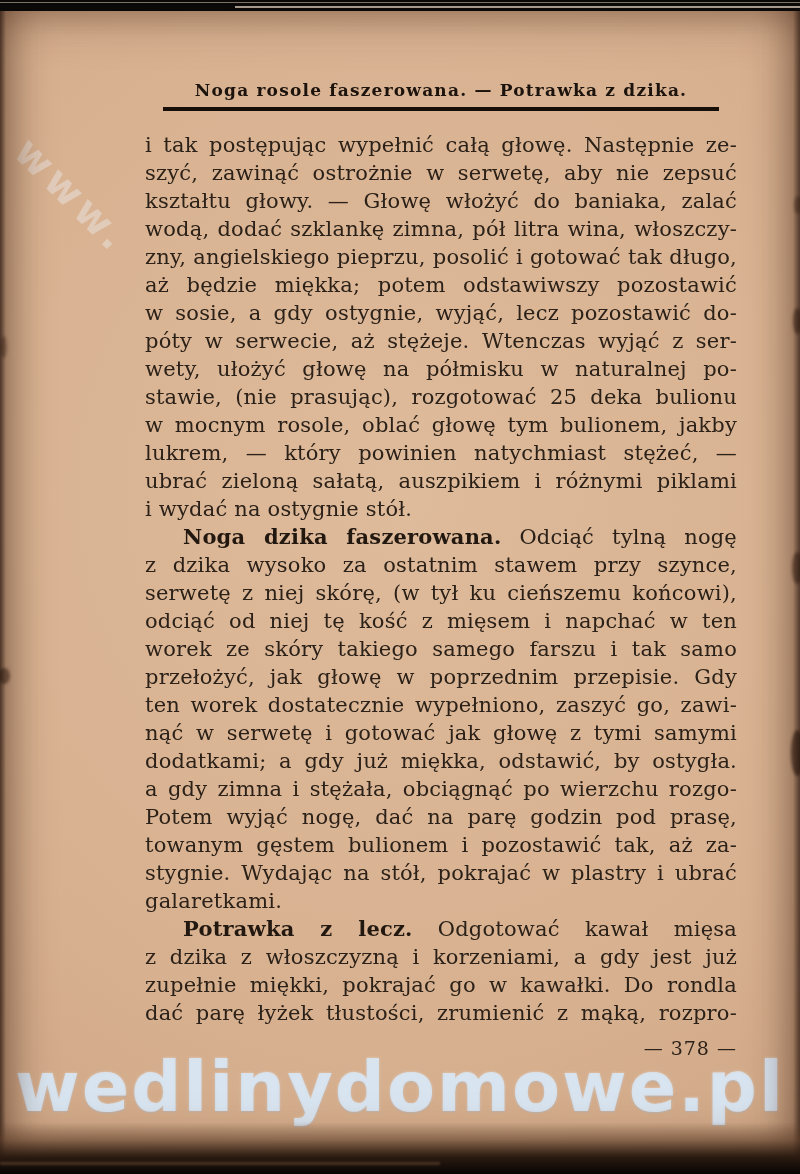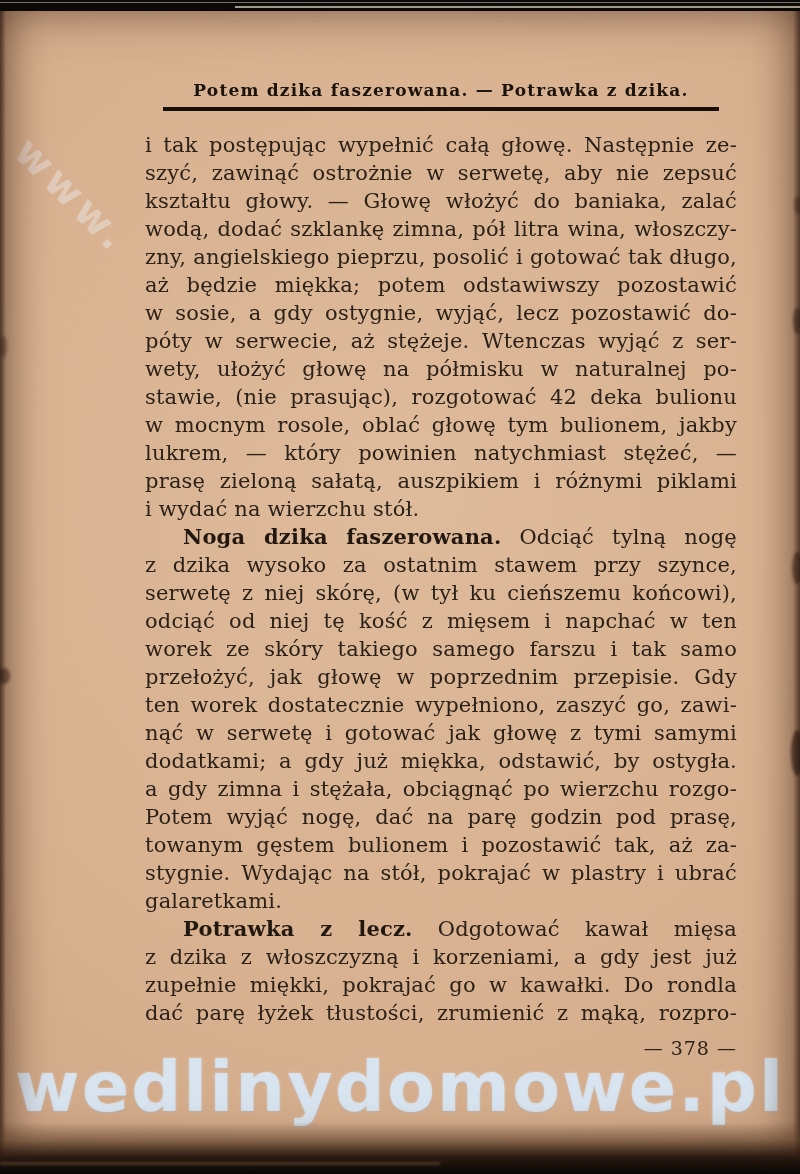--- a/index.html
+++ b/index.html
@@ -124,39 +124,39 @@
   }
 </style>
 </head>
 <body>
 
 <div class="page">
 
   <div class="wm-diagonal">www.</div>
 
   <div class="header-wrap">
-    <div class="header-text">Potem dzika faszerowana. — Potrawka z dzika.</div>
+    <div class="header-text">Noga rosole faszerowana. — Potrawka z dzika.</div>
     <div class="header-rule"></div>
   </div>
 
   <div class="text-block">
       <div class="line">i tak postępując wypełnić całą głowę. Następnie ze-</div>
       <div class="line">szyć, zawinąć ostrożnie w serwetę, aby nie zepsuć</div>
       <div class="line">kształtu głowy. — Głowę włożyć do baniaka, zalać</div>
       <div class="line">wodą, dodać szklankę zimna, pół litra wina, włoszczy-</div>
       <div class="line">zny, angielskiego pieprzu, posolić i gotować tak długo,</div>
       <div class="line">aż będzie miękka; potem odstawiwszy pozostawić</div>
       <div class="line">w sosie, a gdy ostygnie, wyjąć, lecz pozostawić do-</div>
       <div class="line">póty w serwecie, aż stężeje. Wtenczas wyjąć z ser-</div>
       <div class="line">wety, ułożyć głowę na półmisku w naturalnej po-</div>
-      <div class="line">stawie, (nie prasując), rozgotować 42 deka bulionu</div>
+      <div class="line">stawie, (nie prasując), rozgotować 25 deka bulionu</div>
       <div class="line">w mocnym rosole, oblać głowę tym bulionem, jakby</div>
       <div class="line">lukrem, — który powinien natychmiast stężeć, —</div>
-      <div class="line">prasę zieloną sałatą, auszpikiem i różnymi piklami</div>
-      <div class="line short">i wydać na wierzchu stół.</div>
+      <div class="line">ubrać zieloną sałatą, auszpikiem i różnymi piklami</div>
+      <div class="line short">i wydać na ostygnie stół.</div>
       <div class="line indent"><b>Noga dzika faszerowana.</b> Odciąć tylną nogę</div>
       <div class="line">z dzika wysoko za ostatnim stawem przy szynce,</div>
       <div class="line">serwetę z niej skórę, (w tył ku cieńszemu końcowi),</div>
       <div class="line">odciąć od niej tę kość z mięsem i napchać w ten</div>
       <div class="line">worek ze skóry takiego samego farszu i tak samo</div>
       <div class="line">przełożyć, jak głowę w poprzednim przepisie. Gdy</div>
       <div class="line">ten worek dostatecznie wypełniono, zaszyć go, zawi-</div>
       <div class="line">nąć w serwetę i gotować jak głowę z tymi samymi</div>
       <div class="line">dodatkami; a gdy już miękka, odstawić, by ostygła.</div>
       <div class="line">a gdy zimna i stężała, obciągnąć po wierzchu rozgo-</div>

